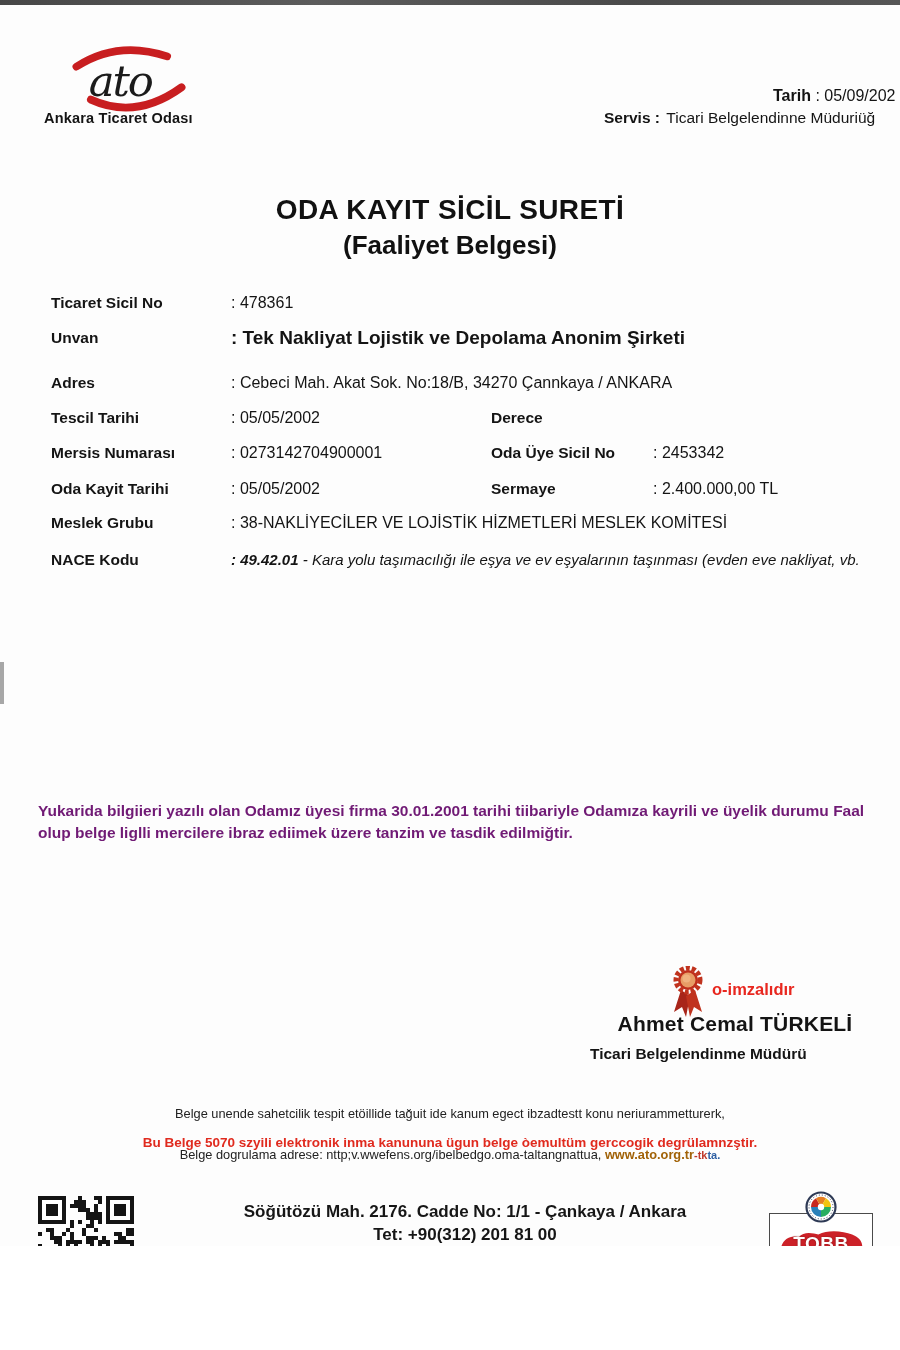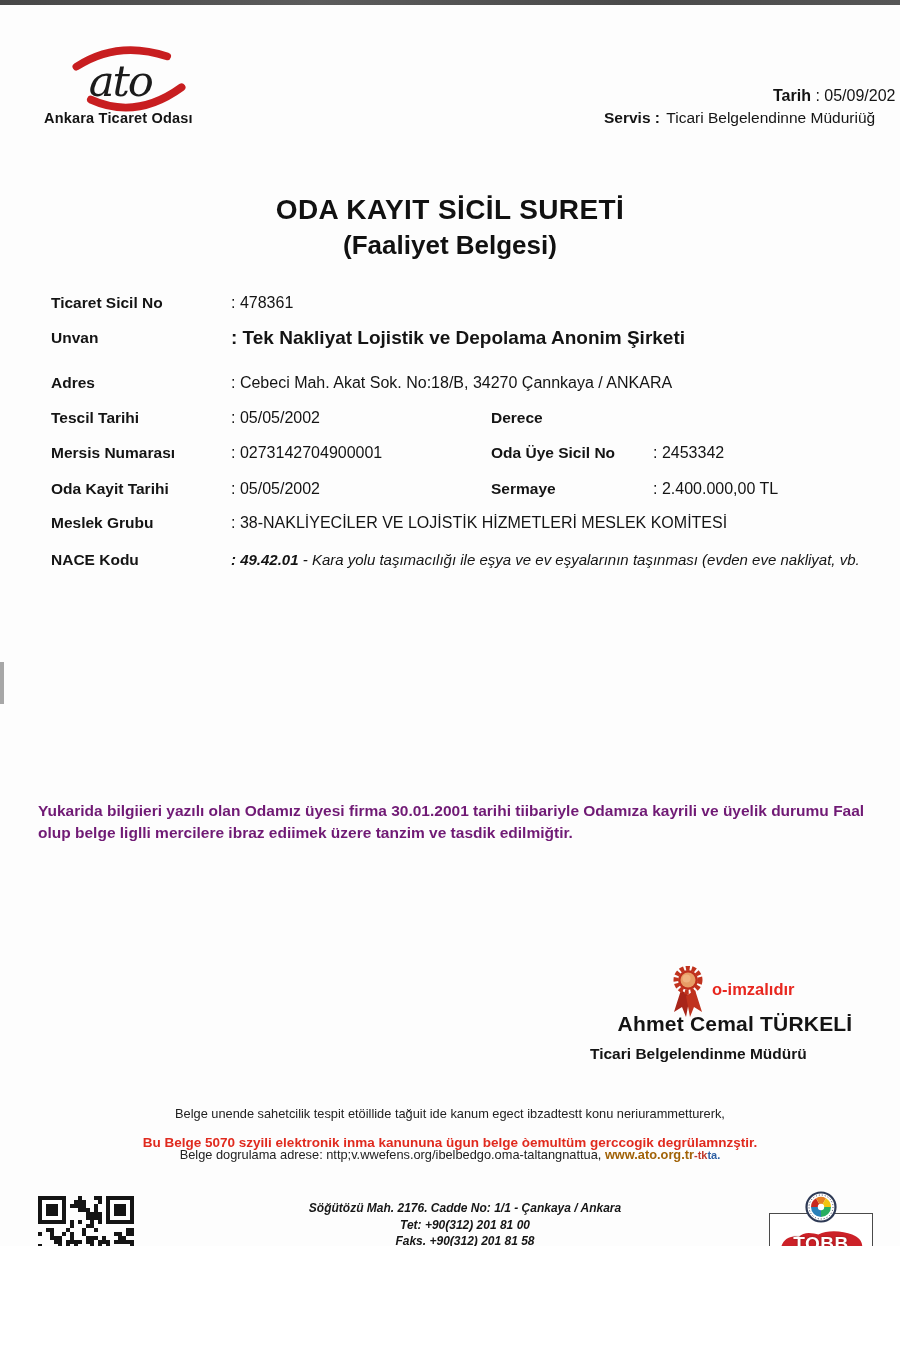--- a/index.html
+++ b/index.html
@@ -49,21 +49,21 @@
   
   .legal1 { position:absolute; top:1118px; left:0; width:100%; text-align:center; font-weight:bold; font-size:13.5px;margin-top:17px; }
   .legal2 { position:absolute; top:1106px; left:0; width:100%; text-align:center; font-size:12.8px; color:#222; }
   .legal3 { position:absolute; top:1147px; left:0; width:100%; text-align:center; font-size:12.8px; color:#222; }
   .legal3 .link { font-weight:bold; color:#a16207; }
   .legal3 .sfx-a { color:#c0392b; font-size:11px; font-weight:bold; }
   .legal3 .sfx-b { color:#2e5fa3; font-size:11px; font-weight:bold; }
 
   
   .qr { position:absolute; left:38px; top:1196px; width:96px; height:96px; }
-  .footer-text { position:absolute; left:30px; top:1200px; width:870px; text-align:center; font-weight:bold; font-size:12px; line-height:1.38; color:#161616;font-style:italic; }
+  .footer-text { position:absolute; left:30px; top:1200px; width:870px; text-align:center; font-weight:bold; font-size:17px; line-height:1.38; color:#161616; }
   .tobb { position:absolute; left:766px; top:1191px; width:110px; height:108px; }
   .tobb-box { position:absolute; left:3px; top:22px; right:3px; bottom:0; border:1.5px solid #4a4a4a; background:#fff; }
   .tobb-emblem { position:absolute; left:50%; top:0; transform:translateX(-50%); width:32px; height:32px; }
   .tobb-map { position:absolute; left:8px; top:32px; width:94px; height:48px; }
   .tobb-word { position:absolute; left:0; top:42px; width:100%; text-align:center; color:#fff;
     font-weight:bold; font-size:19px; letter-spacing:.5px; text-shadow:0 0 2px #7e1414; }
   .tobb-lines { position:absolute; left:0; top:82px; width:100%; display:flex; flex-direction:column; align-items:center; gap:2px; }
   .tobb-lines .tl { display:block; height:3px; background:#8d1d1d; border-radius:1px; }
   .tobb-lines .tl-a { width:70px; }
   .tobb-lines .tl-b { width:84px; }

